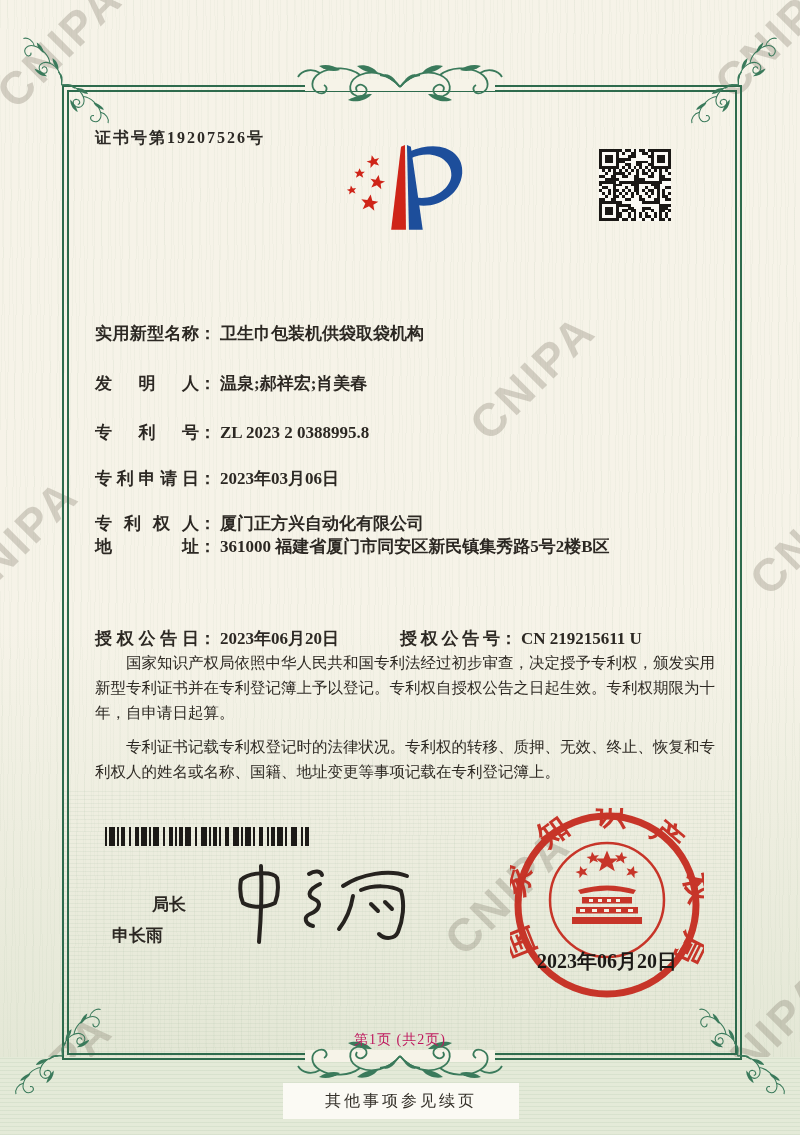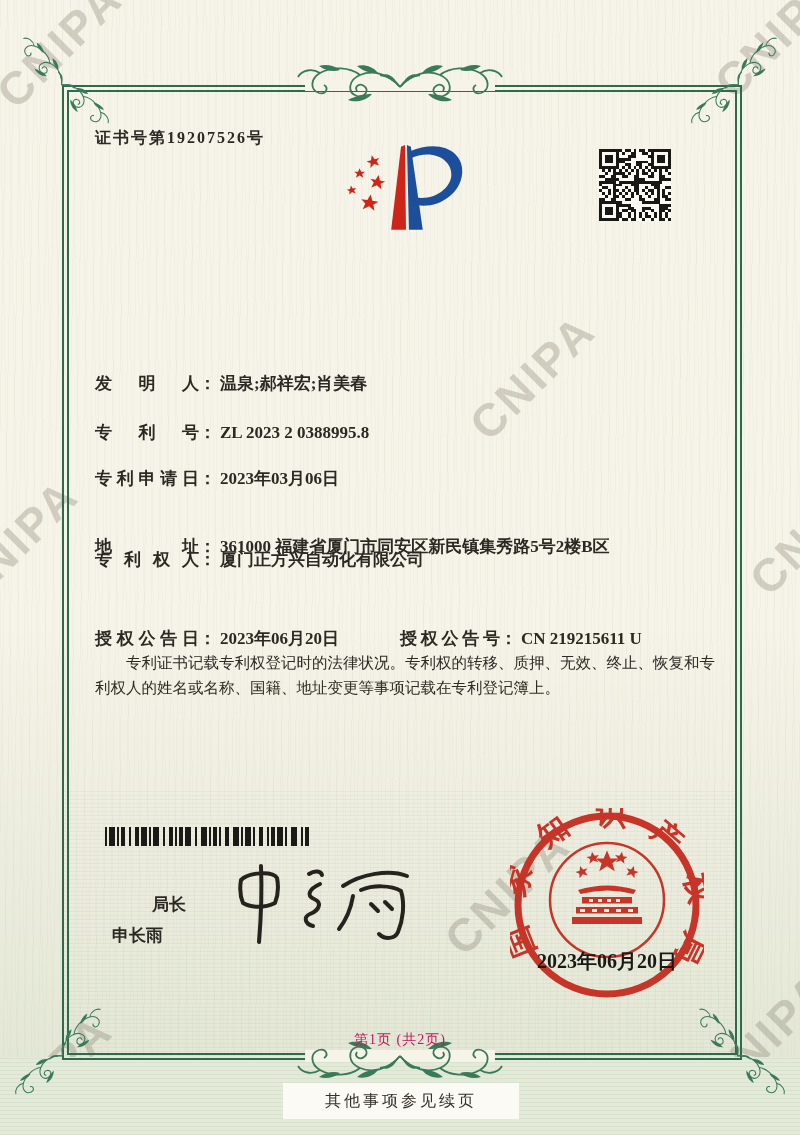--- a/index.html
+++ b/index.html
@@ -478,43 +478,47 @@
         <rect x="31.68" y="69.12" width="2.93" height="2.93"></rect>
         <rect x="34.56" y="69.12" width="2.93" height="2.93"></rect>
         <rect x="43.20" y="69.12" width="2.93" height="2.93"></rect>
         <rect x="51.84" y="69.12" width="2.93" height="2.93"></rect>
         <rect x="60.48" y="69.12" width="2.93" height="2.93"></rect>
         <rect x="63.36" y="69.12" width="2.93" height="2.93"></rect>
         <rect x="69.12" y="69.12" width="2.93" height="2.93"></rect>
       </svg></div>
 
 
+  <div class="row" style="top:322px;">
+    <span class="flabel">实用新型名称</span><span class="colon">：</span><span>卫生巾包装机供袋取袋机构</span>
+  </div>
   <div class="row" style="top:372px;">
     <span class="flabel">发明人</span><span class="colon">：</span><span>温泉;郝祥宏;肖美春</span>
   </div>
   <div class="row" style="top:421px;">
     <span class="flabel">专利号</span><span class="colon">：</span><span>ZL 2023 2 0388995.8</span>
   </div>
   <div class="row" style="top:467px;">
     <span class="flabel">专利申请日</span><span class="colon">：</span><span>2023年03月06日</span>
   </div>
-  <div class="row" style="top:512px;margin-top:36px;">
+  <div class="row" style="top:512px;">
     <span class="flabel">专利权人</span><span class="colon">：</span><span>厦门正方兴自动化有限公司</span>
   </div>
   <div class="row" style="top:535px;">
     <span class="flabel">地址</span><span class="colon">：</span><span>361000 福建省厦门市同安区新民镇集秀路5号2楼B区</span>
   </div>
   <div class="row" style="top:604px;margin-top:23px;">
     <span class="flabel">授权公告日</span><span class="colon">：</span><span>2023年06月20日</span>
     <span class="pair2">
       <span class="flabel">授权公告号</span><span class="colon">：</span><span>CN 219215611 U</span>
     </span>
   </div>
 
   <div class="paras">
+    <p>国家知识产权局依照中华人民共和国专利法经过初步审查，决定授予专利权，颁发实用新型专利证书并在专利登记簿上予以登记。专利权自授权公告之日起生效。专利权期限为十年，自申请日起算。</p>
     <p>专利证书记载专利权登记时的法律状况。专利权的转移、质押、无效、终止、恢复和专利权人的姓名或名称、国籍、地址变更等事项记载在专利登记簿上。</p>
   </div>
 
   <div class="barcode"><svg width="212" height="19" xmlns="http://www.w3.org/2000/svg">
         <rect x="0" y="0" width="2" height="19" fill="#1c1a17"></rect>
         <rect x="4" y="0" width="6" height="19" fill="#1c1a17"></rect>
         <rect x="12" y="0" width="2" height="19" fill="#1c1a17"></rect>
         <rect x="16" y="0" width="4" height="19" fill="#1c1a17"></rect>
         <rect x="24" y="0" width="2" height="19" fill="#1c1a17"></rect>
         <rect x="30" y="0" width="4" height="19" fill="#1c1a17"></rect>

